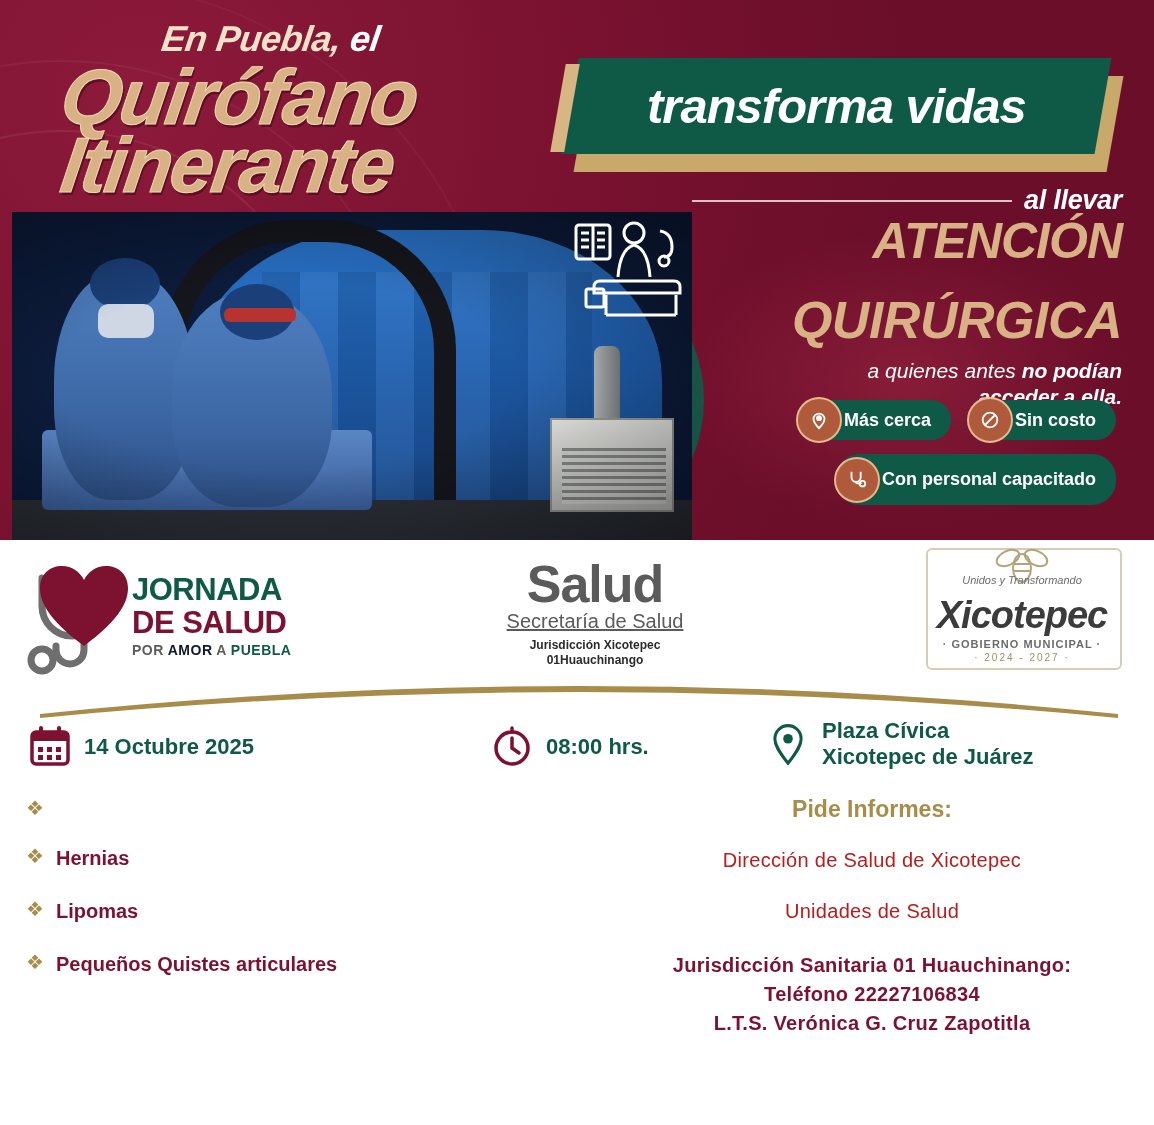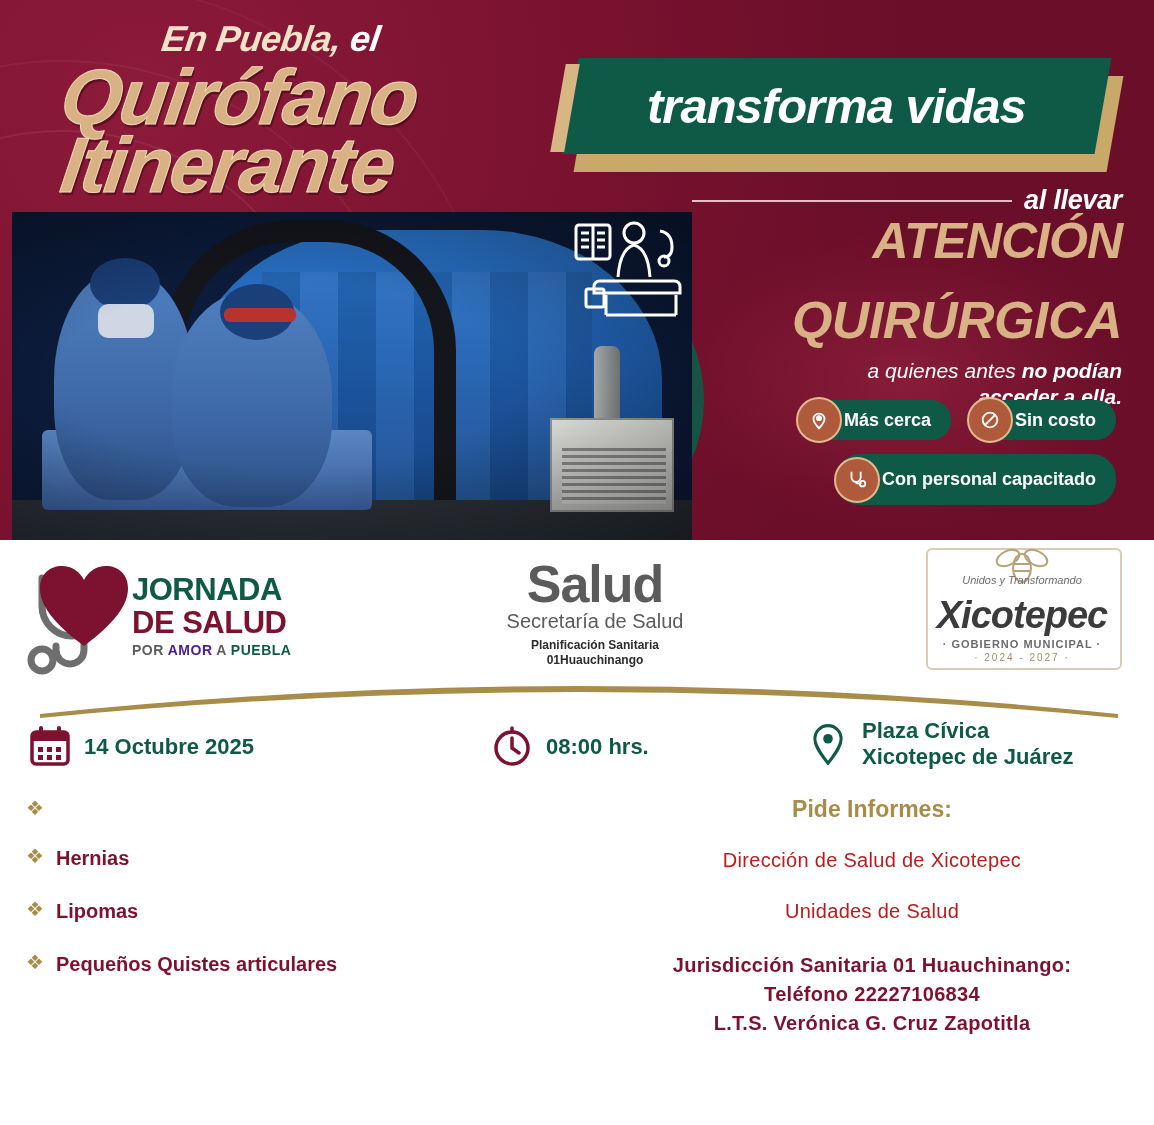--- a/index.html
+++ b/index.html
@@ -338,34 +338,34 @@
   }
   .jornada-1 {
     font-size: 31px; font-weight: bold; color: #0f5a46; letter-spacing: -0.5px; line-height: 1;
   }
   .jornada-2 {
     font-size: 31px; font-weight: bold; color: #7d1230; letter-spacing: -0.5px; line-height: 1; margin-top: 2px;
   }
   .jornada-3 {
     font-size: 14px; font-weight: bold; color: #5c5c5c; margin-top: 4px; letter-spacing: 0.5px;
   }
-  .jornada-3 .amor { color: #4c1d95; }
+  .jornada-3 .amor { color: #0f172a; }
   .jornada-3 .puebla { color: #0f5a46; }
 
   .logo-salud {
     position: absolute;
     left: 470px; top: 18px;
     width: 250px;
     text-align: center;
   }
   .salud-big {
     font-size: 52px; font-weight: bold; color: #5b5b5b; letter-spacing: -1px; line-height: 1;
   }
   .salud-sec {
-    font-size: 20px; color: #5b5b5b; margin-top: 0px;
+    font-size: 20px; color: #5b5b5b; margin-top: 0px; text-decoration: underline;
   }
   .salud-jur {
     font-size: 12px; font-weight: bold; color: #2b2b2b; margin-top: 5px; line-height: 1.25;
   }
 
   .logo-xico {
     position: absolute;
     right: 22px; top: 6px;
     width: 220px; height: 142px;
     text-align: center;
@@ -413,21 +413,21 @@
     height: 62px;
   }
   .info-item {
     position: absolute;
     display: flex;
     align-items: center;
     gap: 14px;
   }
   .info-date { left: 30px; top: 8px; }
   .info-time { left: 492px; top: 8px; }
-  .info-place { left: 808px; top: 0px; }
+  .info-place { left: 768px; top: 0px; }
   .info-text {
     color: #0f5a46;
     font-size: 22px;
     font-weight: bold;
   }
   .info-text.two { line-height: 1.2; }
   .icon-box { width: 40px; height: 42px; flex: 0 0 auto; }
 
   
   .bullets {
@@ -615,21 +615,21 @@
       <div class="jornada-1">JORNADA</div>
       <div class="jornada-2">DE SALUD</div>
       <div class="jornada-3"><span>POR </span><span class="amor">AMOR</span><span> A </span><span class="puebla">PUEBLA</span></div>
     </div>
   </div>
 
   <div class="logo-salud">
     <div class="salud-big">Salud</div>
     <div class="salud-sec">Secretaría de Salud</div>
     <div class="salud-jur">
-      <span>Planificación Sanitaria</span><br>
+      <span>Jurisdicción Xicotepec</span><br>
       <span>01Huauchinango</span>
     </div>
   </div>
 
   <div class="logo-xico">
     <div class="xico-frame"></div>
     <svg style="position:absolute;left:78px;top:-4px;width:64px;height:42px;" viewBox="0 0 64 42">
       <g fill="none" stroke="#b8a27a" stroke-width="2">
         <ellipse cx="32" cy="26" rx="9" ry="14"></ellipse>
         <ellipse cx="18" cy="16" rx="12" ry="7" transform="rotate(-25 18 16)"></ellipse>

